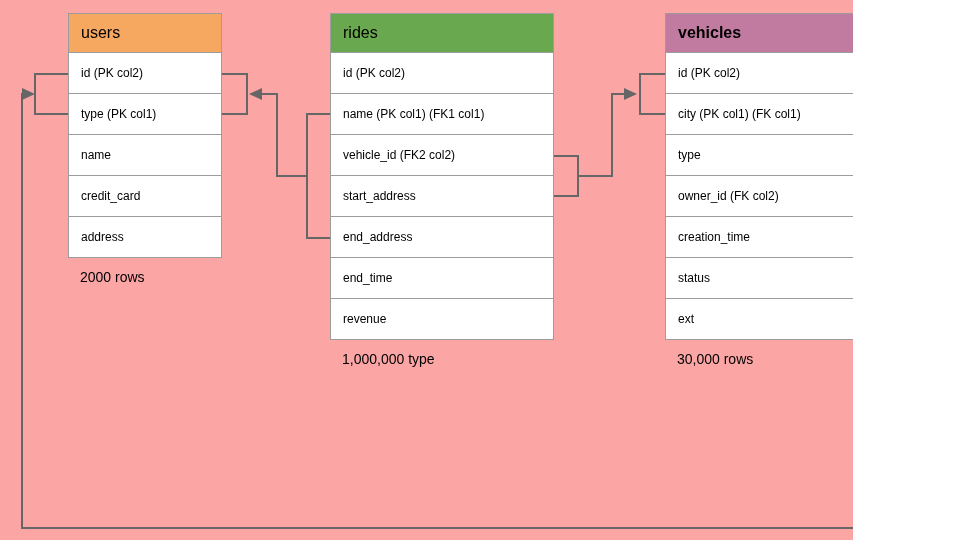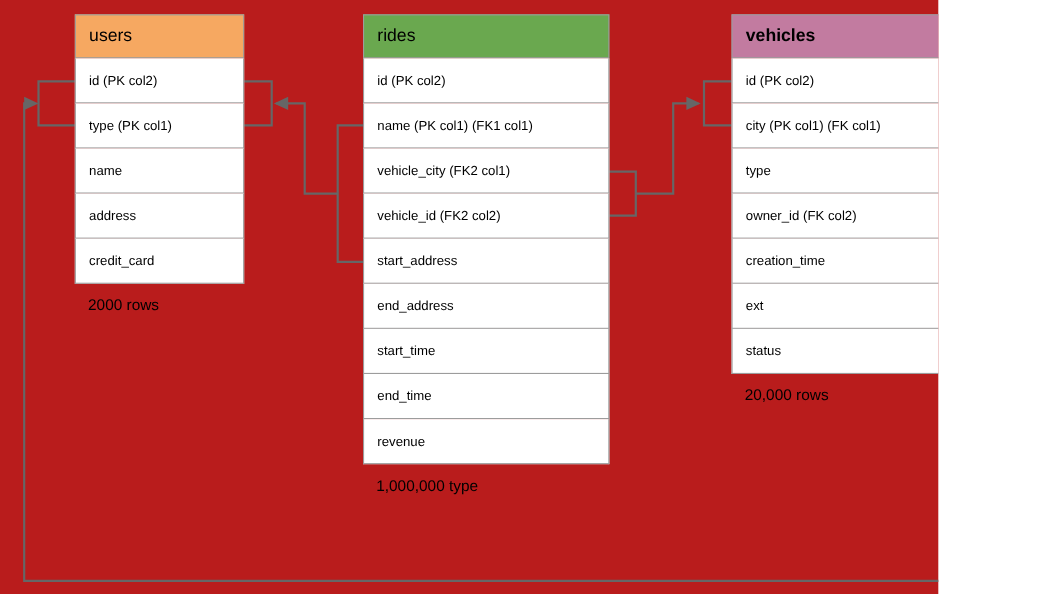--- a/index.html
+++ b/index.html
@@ -1,21 +1,21 @@
 <!DOCTYPE html>
 <html><head>
 <meta charset="utf-8">
 <style>
   * { box-sizing: border-box; margin: 0; padding: 0; }
   html, body { background: #ffffff; }
   .canvas {
     position: relative;
     width: 853px;
     height: 540px;
-    background: #b91c1c;
+    background: #fca5a5;
     font-family: "Liberation Sans", sans-serif;
     color: #000000;
     overflow: hidden;
   }
   .tbl { position: absolute; }
   .thead {
     height: 40px;
     display: flex;
     align-items: center;
     padding: 0 12px;
@@ -72,44 +72,42 @@
       <path d="M913 155 H938 V528 H22 V94 H25"></path>
       <polygon points="35,94 22,88 22,100" fill="#666666" stroke="none"></polygon>
     </g>
   </svg>
 
   <div class="tbl" id="tbl-users">
     <div class="thead" style="background: rgb(246, 168, 97);">users</div>
     <div class="trow">id (PK col2)</div>
     <div class="trow">type (PK col1)</div>
     <div class="trow">name</div>
+    <div class="trow">credit_card</div>
     <div class="trow">address</div>
-    <div class="trow">credit_card</div>
     <div class="rowcount">2000 rows</div>
   </div>
 
   <div class="tbl" id="tbl-rides">
     <div class="thead" style="background: rgb(106, 168, 79); text-align: center;">rides</div>
     <div class="trow">id (PK col2)</div>
     <div class="trow">name (PK col1) (FK1 col1)</div>
-    <div class="trow">vehicle_city (FK2 col1)</div>
     <div class="trow">vehicle_id (FK2 col2)</div>
     <div class="trow">start_address</div>
     <div class="trow">end_address</div>
-    <div class="trow">start_time</div>
     <div class="trow">end_time</div>
     <div class="trow">revenue</div>
     <div class="rowcount">1,000,000 type</div>
   </div>
 
   <div class="tbl" id="tbl-vehicles">
     <div class="thead" style="background: rgb(194, 123, 160); font-weight: bold;">vehicles</div>
     <div class="trow">id (PK col2)</div>
     <div class="trow">city (PK col1) (FK col1)</div>
     <div class="trow">type</div>
     <div class="trow">owner_id (FK col2)</div>
     <div class="trow">creation_time</div>
+    <div class="trow">status</div>
     <div class="trow">ext</div>
-    <div class="trow">status</div>
-    <div class="rowcount">20,000 rows</div>
+    <div class="rowcount">30,000 rows</div>
   </div>
 
 </div>
 
 </body></html>

